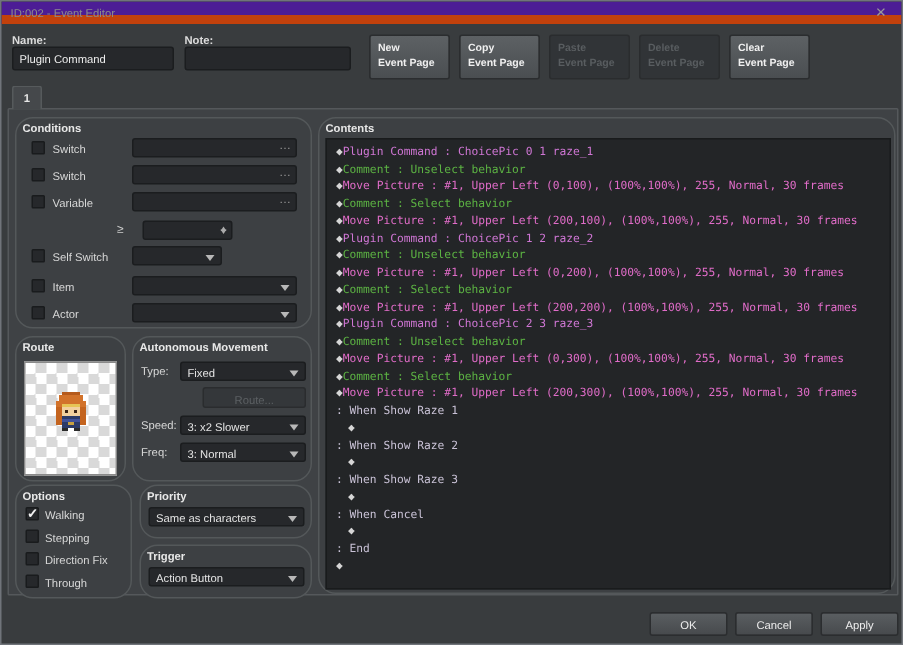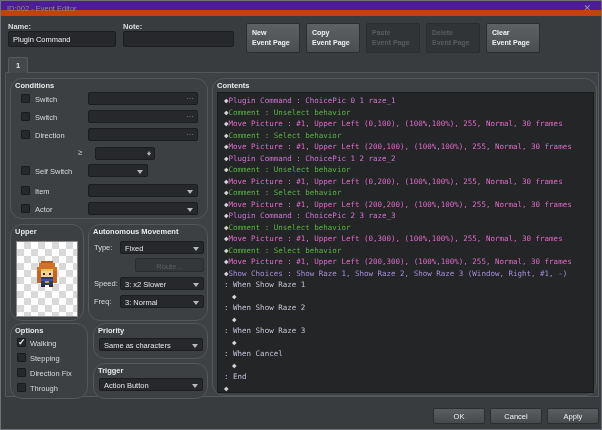--- a/index.html
+++ b/index.html
@@ -130,21 +130,21 @@
         <span class="more">…</span>
       </div>
 
     <span class="cb" style="left:10px; top:33px;"></span>
     <span class="cb-label" style="left:24px; top:34px;">Switch</span>
     <div class="field" style="left:77px; top:31px; width:110px;">
         <span class="more">…</span>
       </div>
 
     <span class="cb" style="left:10px; top:51px;"></span>
-    <span class="cb-label" style="left:24px; top:52px;">Direction</span>
+    <span class="cb-label" style="left:24px; top:52px;">Variable</span>
     <div class="field" style="left:77px; top:49px; width:110px;">
         <span class="more">…</span>
       </div>
 
     <span class="op" style="left:67px; top:69px;">≥</span>
     <div class="spin" style="left:84px; top:68px; width:60px;">
         <span class="up"></span>
         <span class="dn"></span>
       </div>
 
@@ -155,21 +155,21 @@
     <span class="cb" style="left:10px; top:107px;"></span>
     <span class="cb-label" style="left:24px; top:108px;">Item</span>
     <div class="dd" style="left:77px; top:105px; width:110px;"></div>
 
     <span class="cb" style="left:10px; top:125px;"></span>
     <span class="cb-label" style="left:24px; top:126px;">Actor</span>
     <div class="dd" style="left:77px; top:123px; width:110px;"></div>
   </div>
 
   <div class="grp" style="left:9px; top:223px; width:74px; height:97px;">
-    <span class="grp-title">Upper</span>
+    <span class="grp-title">Route</span>
     <div class="imgbox">
       <svg class="sprite" width="24" height="30" viewBox="0 0 12 15" shape-rendering="crispEdges">
         <rect x="3" y="0" width="6" height="1" fill="#b55a1c"></rect>
         <rect x="2" y="1" width="8" height="2" fill="#d2722a"></rect>
         <rect x="1" y="3" width="10" height="2" fill="#d2722a"></rect>
         <rect x="3" y="4" width="6" height="1" fill="#e6c455"></rect>
         <rect x="1" y="5" width="2" height="6" fill="#c4641f"></rect>
         <rect x="9" y="5" width="2" height="6" fill="#c4641f"></rect>
         <rect x="3" y="5" width="6" height="3" fill="#f2d09e"></rect>
         <rect x="4" y="6" width="1" height="1" fill="#3a2416"></rect>
@@ -229,21 +229,20 @@
         <div class="cline"><span class="pfx" style="color: rgb(214, 214, 214);">◆</span><span style="color: rgb(207, 118, 212);">Plugin Command : ChoicePic 1 2 raze_2</span></div>
         <div class="cline"><span class="pfx" style="color: rgb(214, 214, 214);">◆</span><span style="color: rgb(92, 179, 67);">Comment : Unselect behavior</span></div>
         <div class="cline"><span class="pfx" style="color: rgb(214, 214, 214);">◆</span><span style="color: rgb(224, 108, 200);">Move Picture : #1, Upper Left (0,200), (100%,100%), 255, Normal, 30 frames</span></div>
         <div class="cline"><span class="pfx" style="color: rgb(214, 214, 214);">◆</span><span style="color: rgb(92, 179, 67);">Comment : Select behavior</span></div>
         <div class="cline"><span class="pfx" style="color: rgb(214, 214, 214);">◆</span><span style="color: rgb(224, 108, 200);">Move Picture : #1, Upper Left (200,200), (100%,100%), 255, Normal, 30 frames</span></div>
         <div class="cline"><span class="pfx" style="color: rgb(214, 214, 214);">◆</span><span style="color: rgb(207, 118, 212);">Plugin Command : ChoicePic 2 3 raze_3</span></div>
         <div class="cline"><span class="pfx" style="color: rgb(214, 214, 214);">◆</span><span style="color: rgb(92, 179, 67);">Comment : Unselect behavior</span></div>
         <div class="cline"><span class="pfx" style="color: rgb(214, 214, 214);">◆</span><span style="color: rgb(224, 108, 200);">Move Picture : #1, Upper Left (0,300), (100%,100%), 255, Normal, 30 frames</span></div>
         <div class="cline"><span class="pfx" style="color: rgb(214, 214, 214);">◆</span><span style="color: rgb(92, 179, 67);">Comment : Select behavior</span></div>
         <div class="cline"><span class="pfx" style="color: rgb(214, 214, 214);">◆</span><span style="color: rgb(224, 108, 200);">Move Picture : #1, Upper Left (200,300), (100%,100%), 255, Normal, 30 frames</span></div>
-        <div class="cline"><span class="pfx" style="color: rgb(214, 214, 214);">◆</span><span style="color: rgb(168, 143, 216);">Show Choices : Show Raze 1, Show Raze 2, Show Raze 3 (Window, Right, #1, -)</span></div>
         <div class="cline"><span class="pfx" style="color: rgb(201, 194, 214);">:</span><span style="color: rgb(201, 194, 214);"> When Show Raze 1</span></div>
         <div class="cline ind1"><span class="pfx" style="color: rgb(214, 214, 214);">◆</span></div>
         <div class="cline"><span class="pfx" style="color: rgb(201, 194, 214);">:</span><span style="color: rgb(201, 194, 214);"> When Show Raze 2</span></div>
         <div class="cline ind1"><span class="pfx" style="color: rgb(214, 214, 214);">◆</span></div>
         <div class="cline"><span class="pfx" style="color: rgb(201, 194, 214);">:</span><span style="color: rgb(201, 194, 214);"> When Show Raze 3</span></div>
         <div class="cline ind1"><span class="pfx" style="color: rgb(214, 214, 214);">◆</span></div>
         <div class="cline"><span class="pfx" style="color: rgb(201, 194, 214);">:</span><span style="color: rgb(201, 194, 214);"> When Cancel</span></div>
         <div class="cline ind1"><span class="pfx" style="color: rgb(214, 214, 214);">◆</span></div>
         <div class="cline"><span class="pfx" style="color: rgb(201, 194, 214);">:</span><span style="color: rgb(201, 194, 214);"> End</span></div>
         <div class="cline"><span class="pfx" style="color: rgb(214, 214, 214);">◆</span></div>

